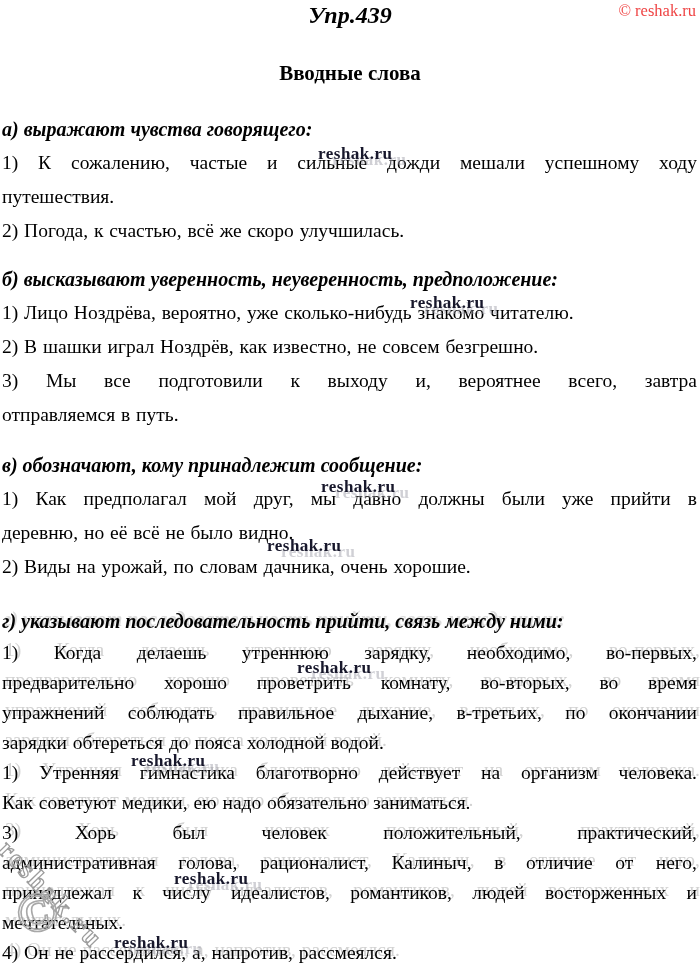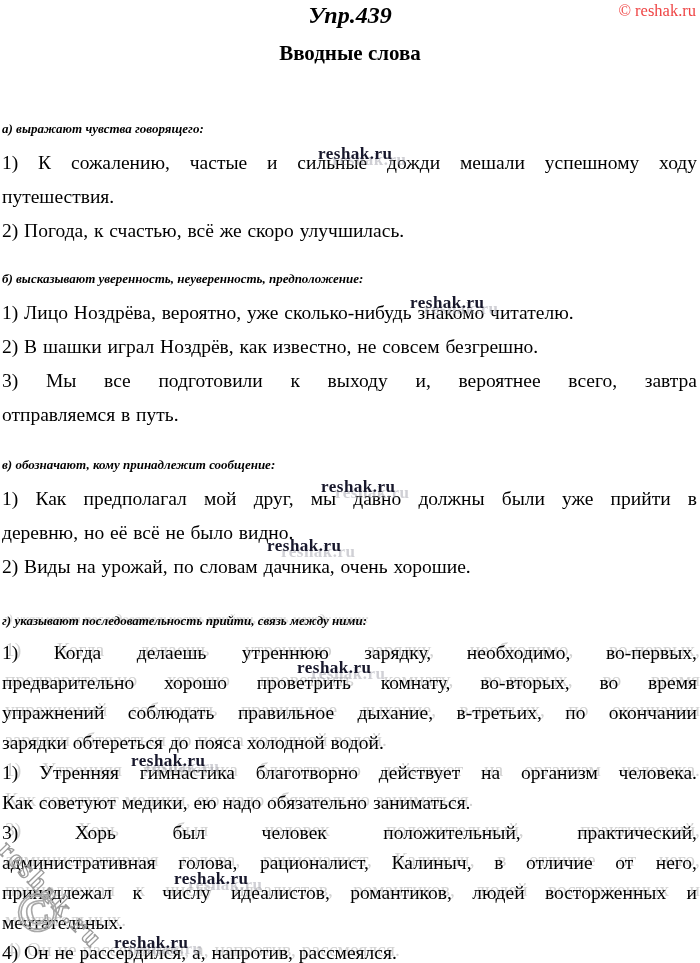--- a/index.html
+++ b/index.html
@@ -17,34 +17,34 @@
   .exercise-title {
     position: absolute; top: 2px; left: 0; width: 100%;
     text-align: center;
     font-size: 24px; font-weight: bold; font-style: italic;
   }
   .copyright-notice {
     position: absolute; top: 1px; right: 4px;
     font-size: 16.5px; color: #ef4444;
   }
   .page-heading {
-    position: absolute; top: 41px; left: 0; width: 100%;
+    position: absolute; top: 61px; left: 0; width: 100%;
     text-align: center;
     font-size: 21px; font-weight: bold;
   }
 
   
   .section { position: absolute; left: 2px; right: 3px; }
   .sec-0 { top: 112px; }
   .sec-1 { top: 262px; }
   .sec-2 { top: 448px; }
   .sec-3 { top: 604px; }
 
   .sec-header {
-    font-size: 13px; font-weight: bold; font-style: italic;
+    font-size: 20px; font-weight: bold; font-style: italic;
     line-height: 34px; white-space: nowrap;
   }
   .line {
     font-size: 19.5px; line-height: 34px;
     text-align: justify; text-align-last: justify;
     word-spacing: 1px;
   }
   .line.last { text-align-last: left; }
   .sec-3 .line { line-height: 30px; }
   

